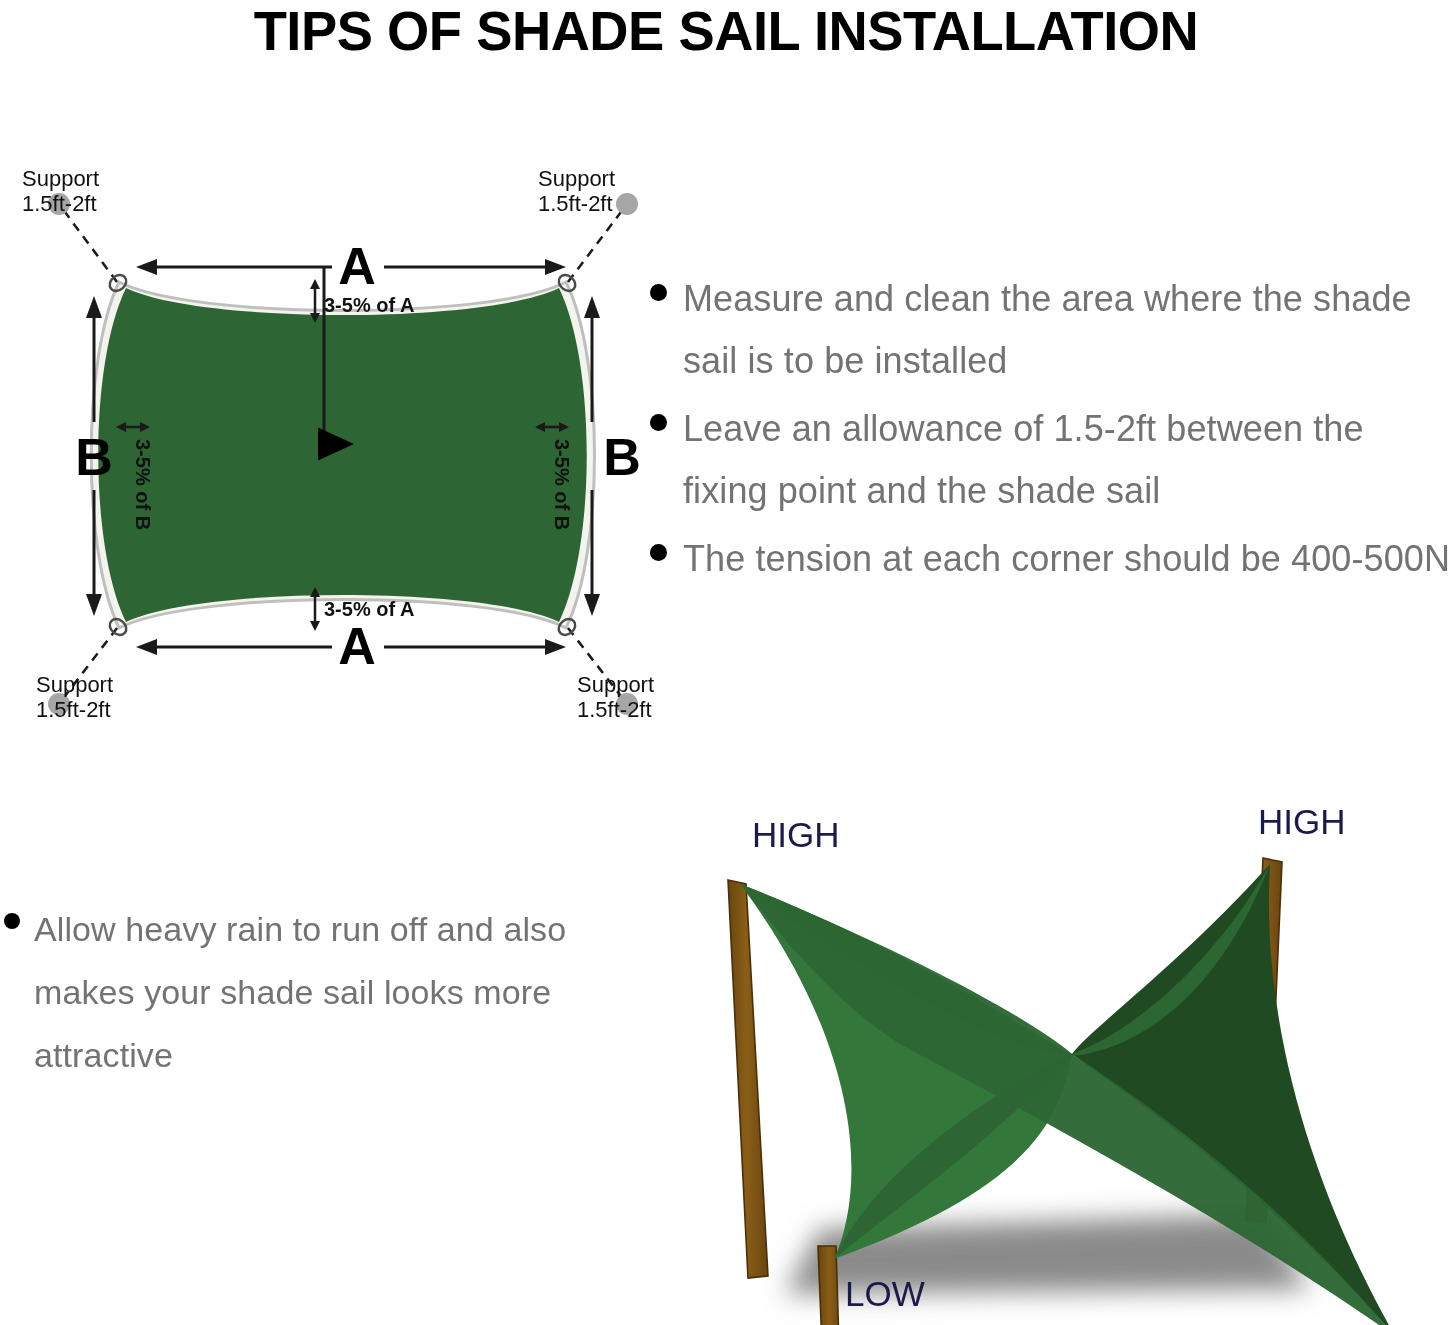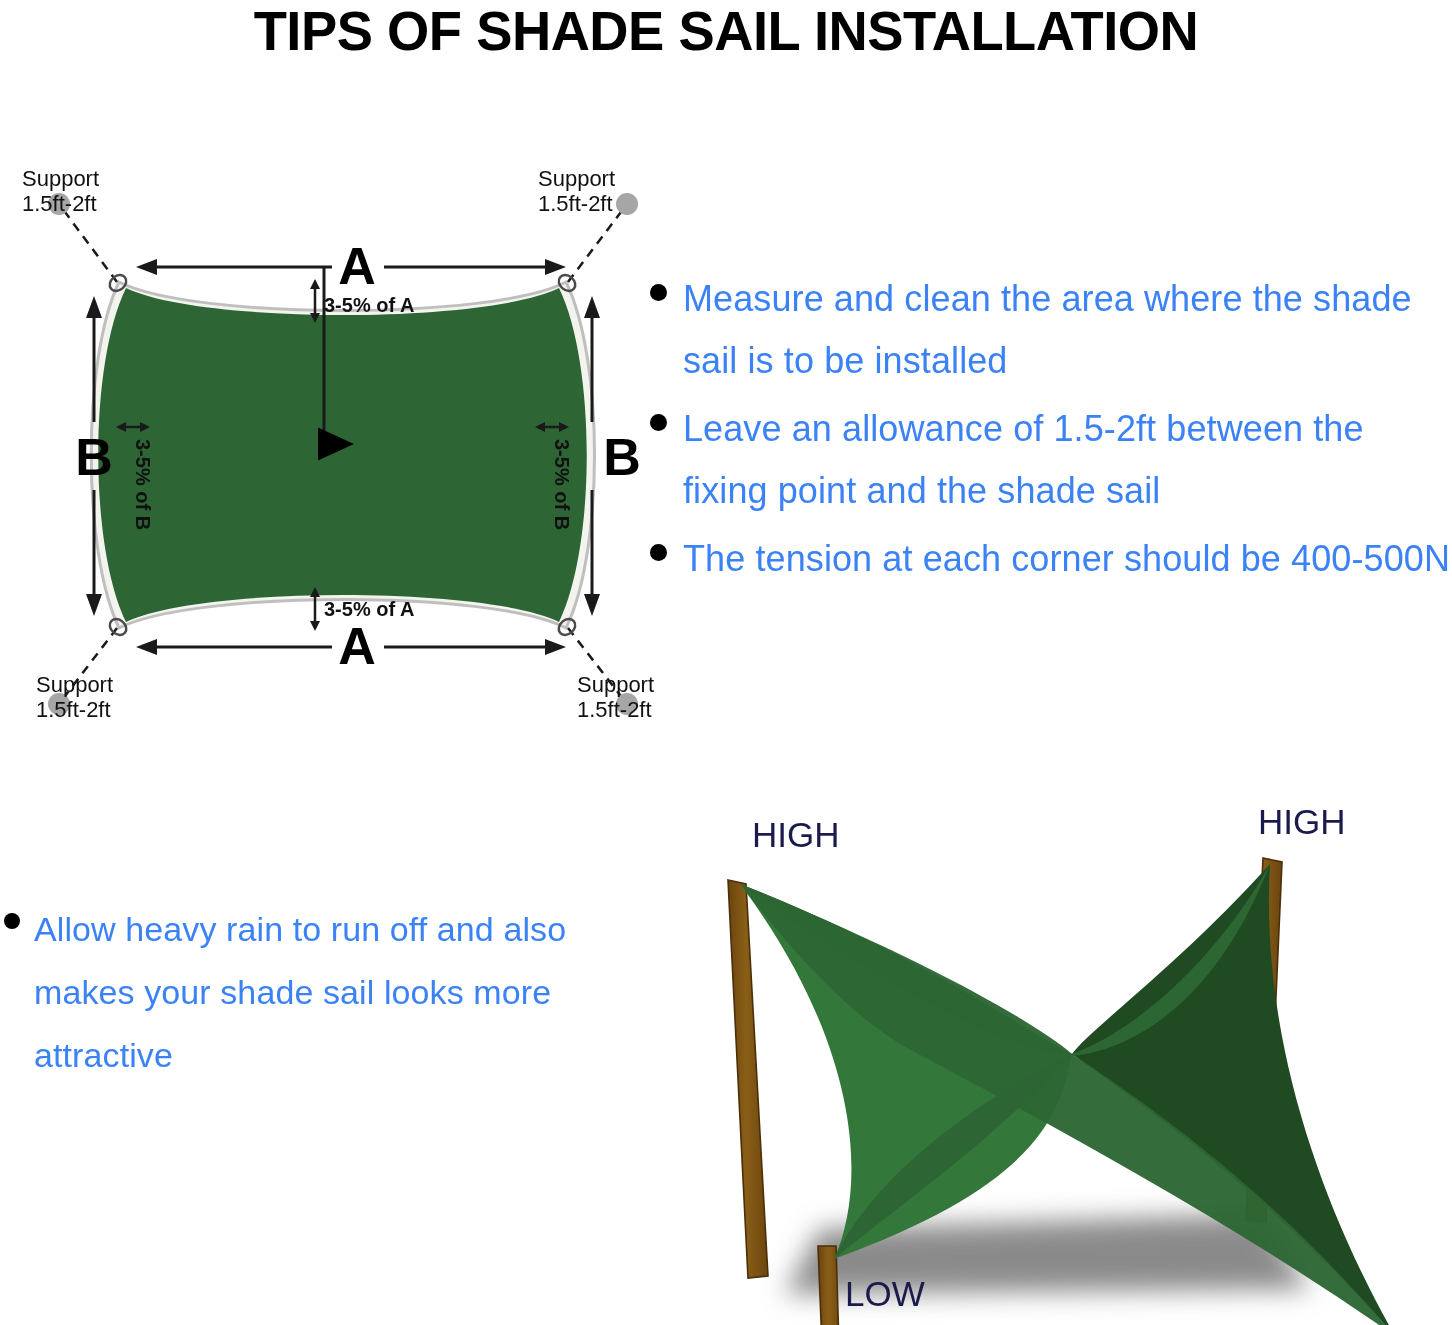--- a/index.html
+++ b/index.html
@@ -61,21 +61,21 @@
     height: 17px;
     border-radius: 50%;
     background: #000000;
     margin-top: 16px;
     margin-right: 16px;
   }
   .tip-text {
     font-family: "Liberation Sans", sans-serif;
     font-size: 36px;
     line-height: 62px;
-    color: #3b82f6;
+    color: #737373;
     letter-spacing: 0.1px;
   }
 
   
   #tips-bottom {
     position: absolute;
     left: 4px;
     top: 898px;
     width: 620px;
   }

